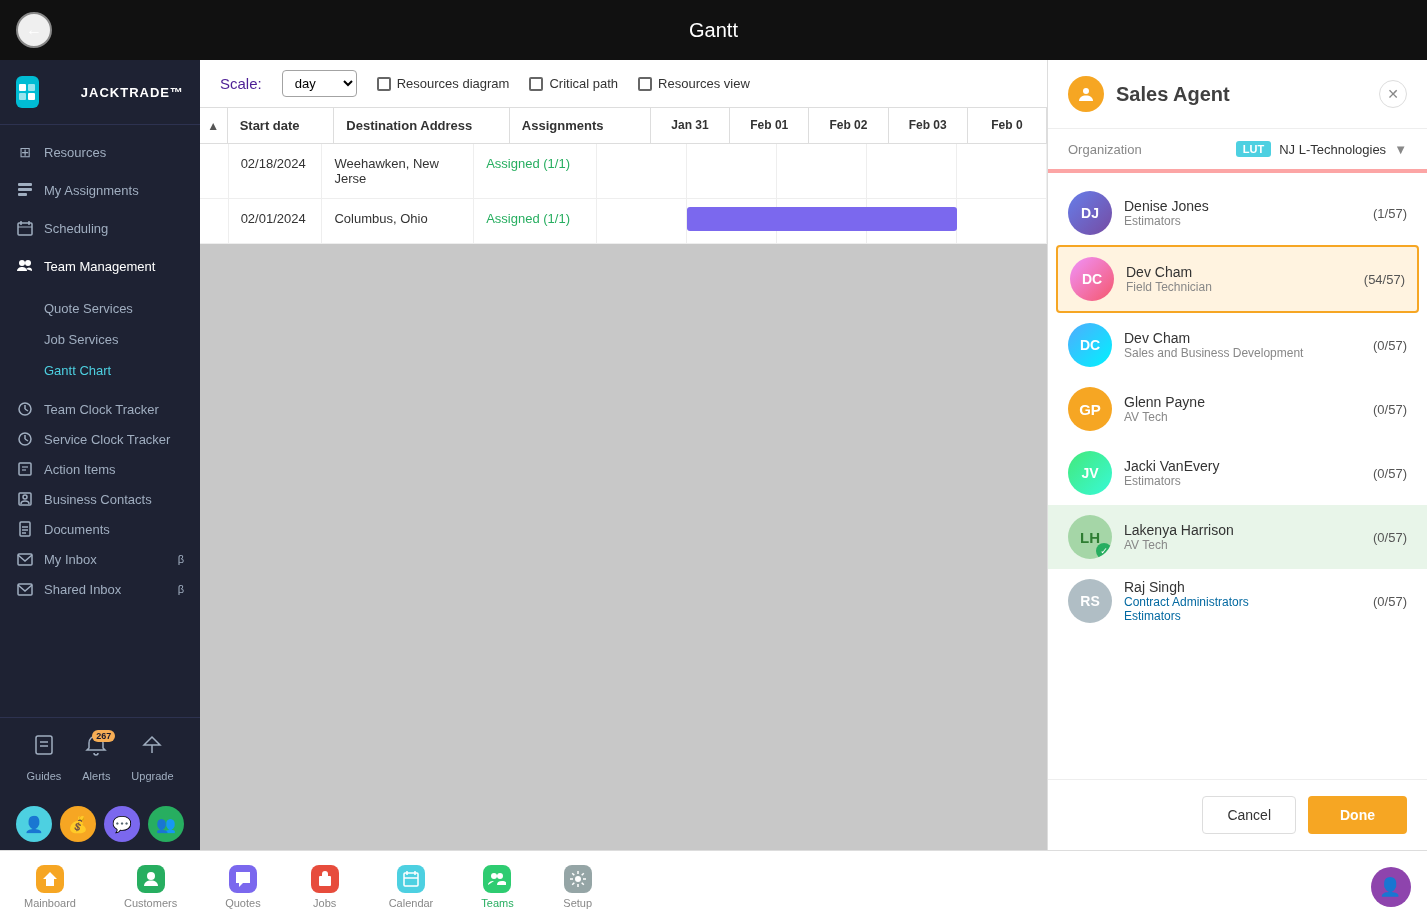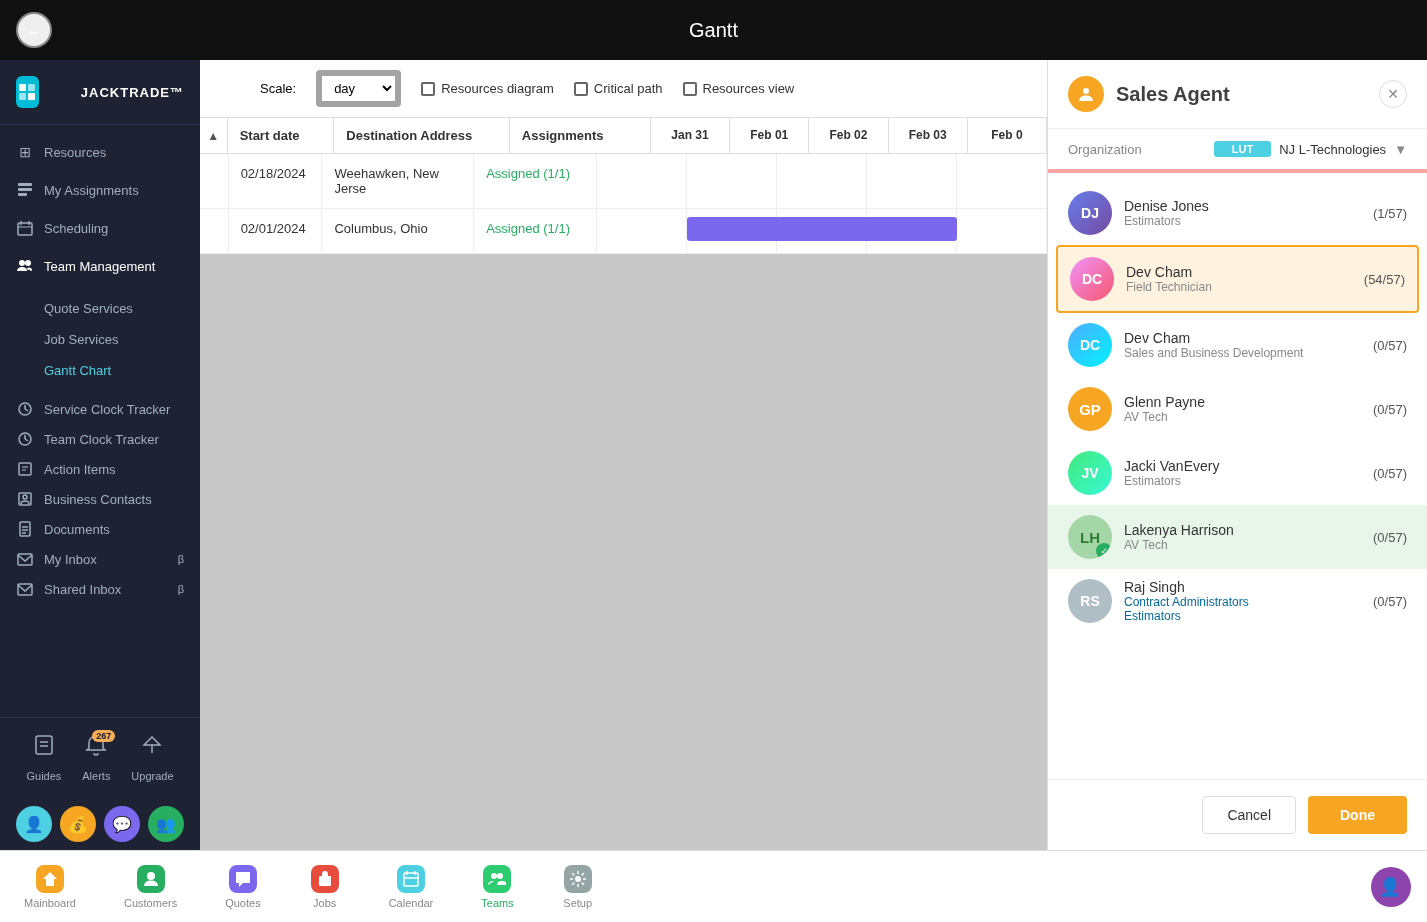--- a/index.html
+++ b/index.html
@@ -155,23 +155,23 @@
     }
     .gantt-toolbar {
       background: #fff;
       padding: 10px 20px;
       display: flex;
       align-items: center;
       gap: 20px;
       border-bottom: 1px solid #ddd;
       flex-shrink: 0;
     }
-    .scale-label { font-size: 13px; color: #000000; margin-left: 40px; }
+    .scale-label { font-size: 15px; color: #4c1d95; }
     .scale-select {
-      border: 6px solid #a3a3a3;
+      border: 1px solid #a3a3a3;
       border-radius: 4px;
       padding: 4px 8px;
       font-size: 13px;
       background: #fff;
       cursor: pointer;
     }
     .checkbox-item {
       display: flex;
       align-items: center;
       gap: 6px;
@@ -294,21 +294,21 @@
     .panel-org-value {
       display: flex;
       align-items: center;
       gap: 8px;
       font-size: 13px;
       color: #333;
     }
     .org-badge {
       background: #4dd0e1;
       color: #fff;
-      padding: 2px 18px;
+      padding: 2px 7px;
       border-radius: 3px;
       font-size: 11px;
       font-weight: bold;
     }
     .panel-list {
       flex: 1;
       overflow-y: auto;
       padding: 8px 0;
     }
     .panel-list-item {
@@ -508,31 +508,31 @@
       </div>
 
       <div class="sidebar-section-label">
         <div class="sidebar-item-icon">
           <svg width="16" height="16" viewBox="0 0 16 16" fill="none" stroke="#a0aec0" stroke-width="1.5">
               <circle cx="8" cy="8" r="6"></circle>
               <line x1="8" y1="4" x2="8" y2="8"></line>
               <line x1="8" y1="8" x2="11" y2="10"></line>
             </svg>
         </div>
-        <span>Service Clock Tracker</span>
+        <span>Team Clock Tracker</span>
       </div>
       <div class="sidebar-section-label">
         <div class="sidebar-item-icon">
           <svg width="16" height="16" viewBox="0 0 16 16" fill="none" stroke="#a0aec0" stroke-width="1.5">
               <circle cx="8" cy="8" r="6"></circle>
               <line x1="8" y1="4" x2="8" y2="8"></line>
               <line x1="8" y1="8" x2="11" y2="10"></line>
             </svg>
         </div>
-        <span>Team Clock Tracker</span>
+        <span>Service Clock Tracker</span>
       </div>
       <div class="sidebar-section-label">
         <div class="sidebar-item-icon">
           <svg width="16" height="16" viewBox="0 0 16 16" fill="#a0aec0">
               <rect x="2" y="2" width="12" height="12" rx="1" fill="none" stroke="#a0aec0" stroke-width="1.5"></rect>
               <line x1="5" y1="6" x2="11" y2="6" stroke="#a0aec0" stroke-width="1.2"></line>
               <line x1="5" y1="9" x2="9" y2="9" stroke="#a0aec0" stroke-width="1.2"></line>
             </svg>
         </div>
         <span>Action Items</span>

